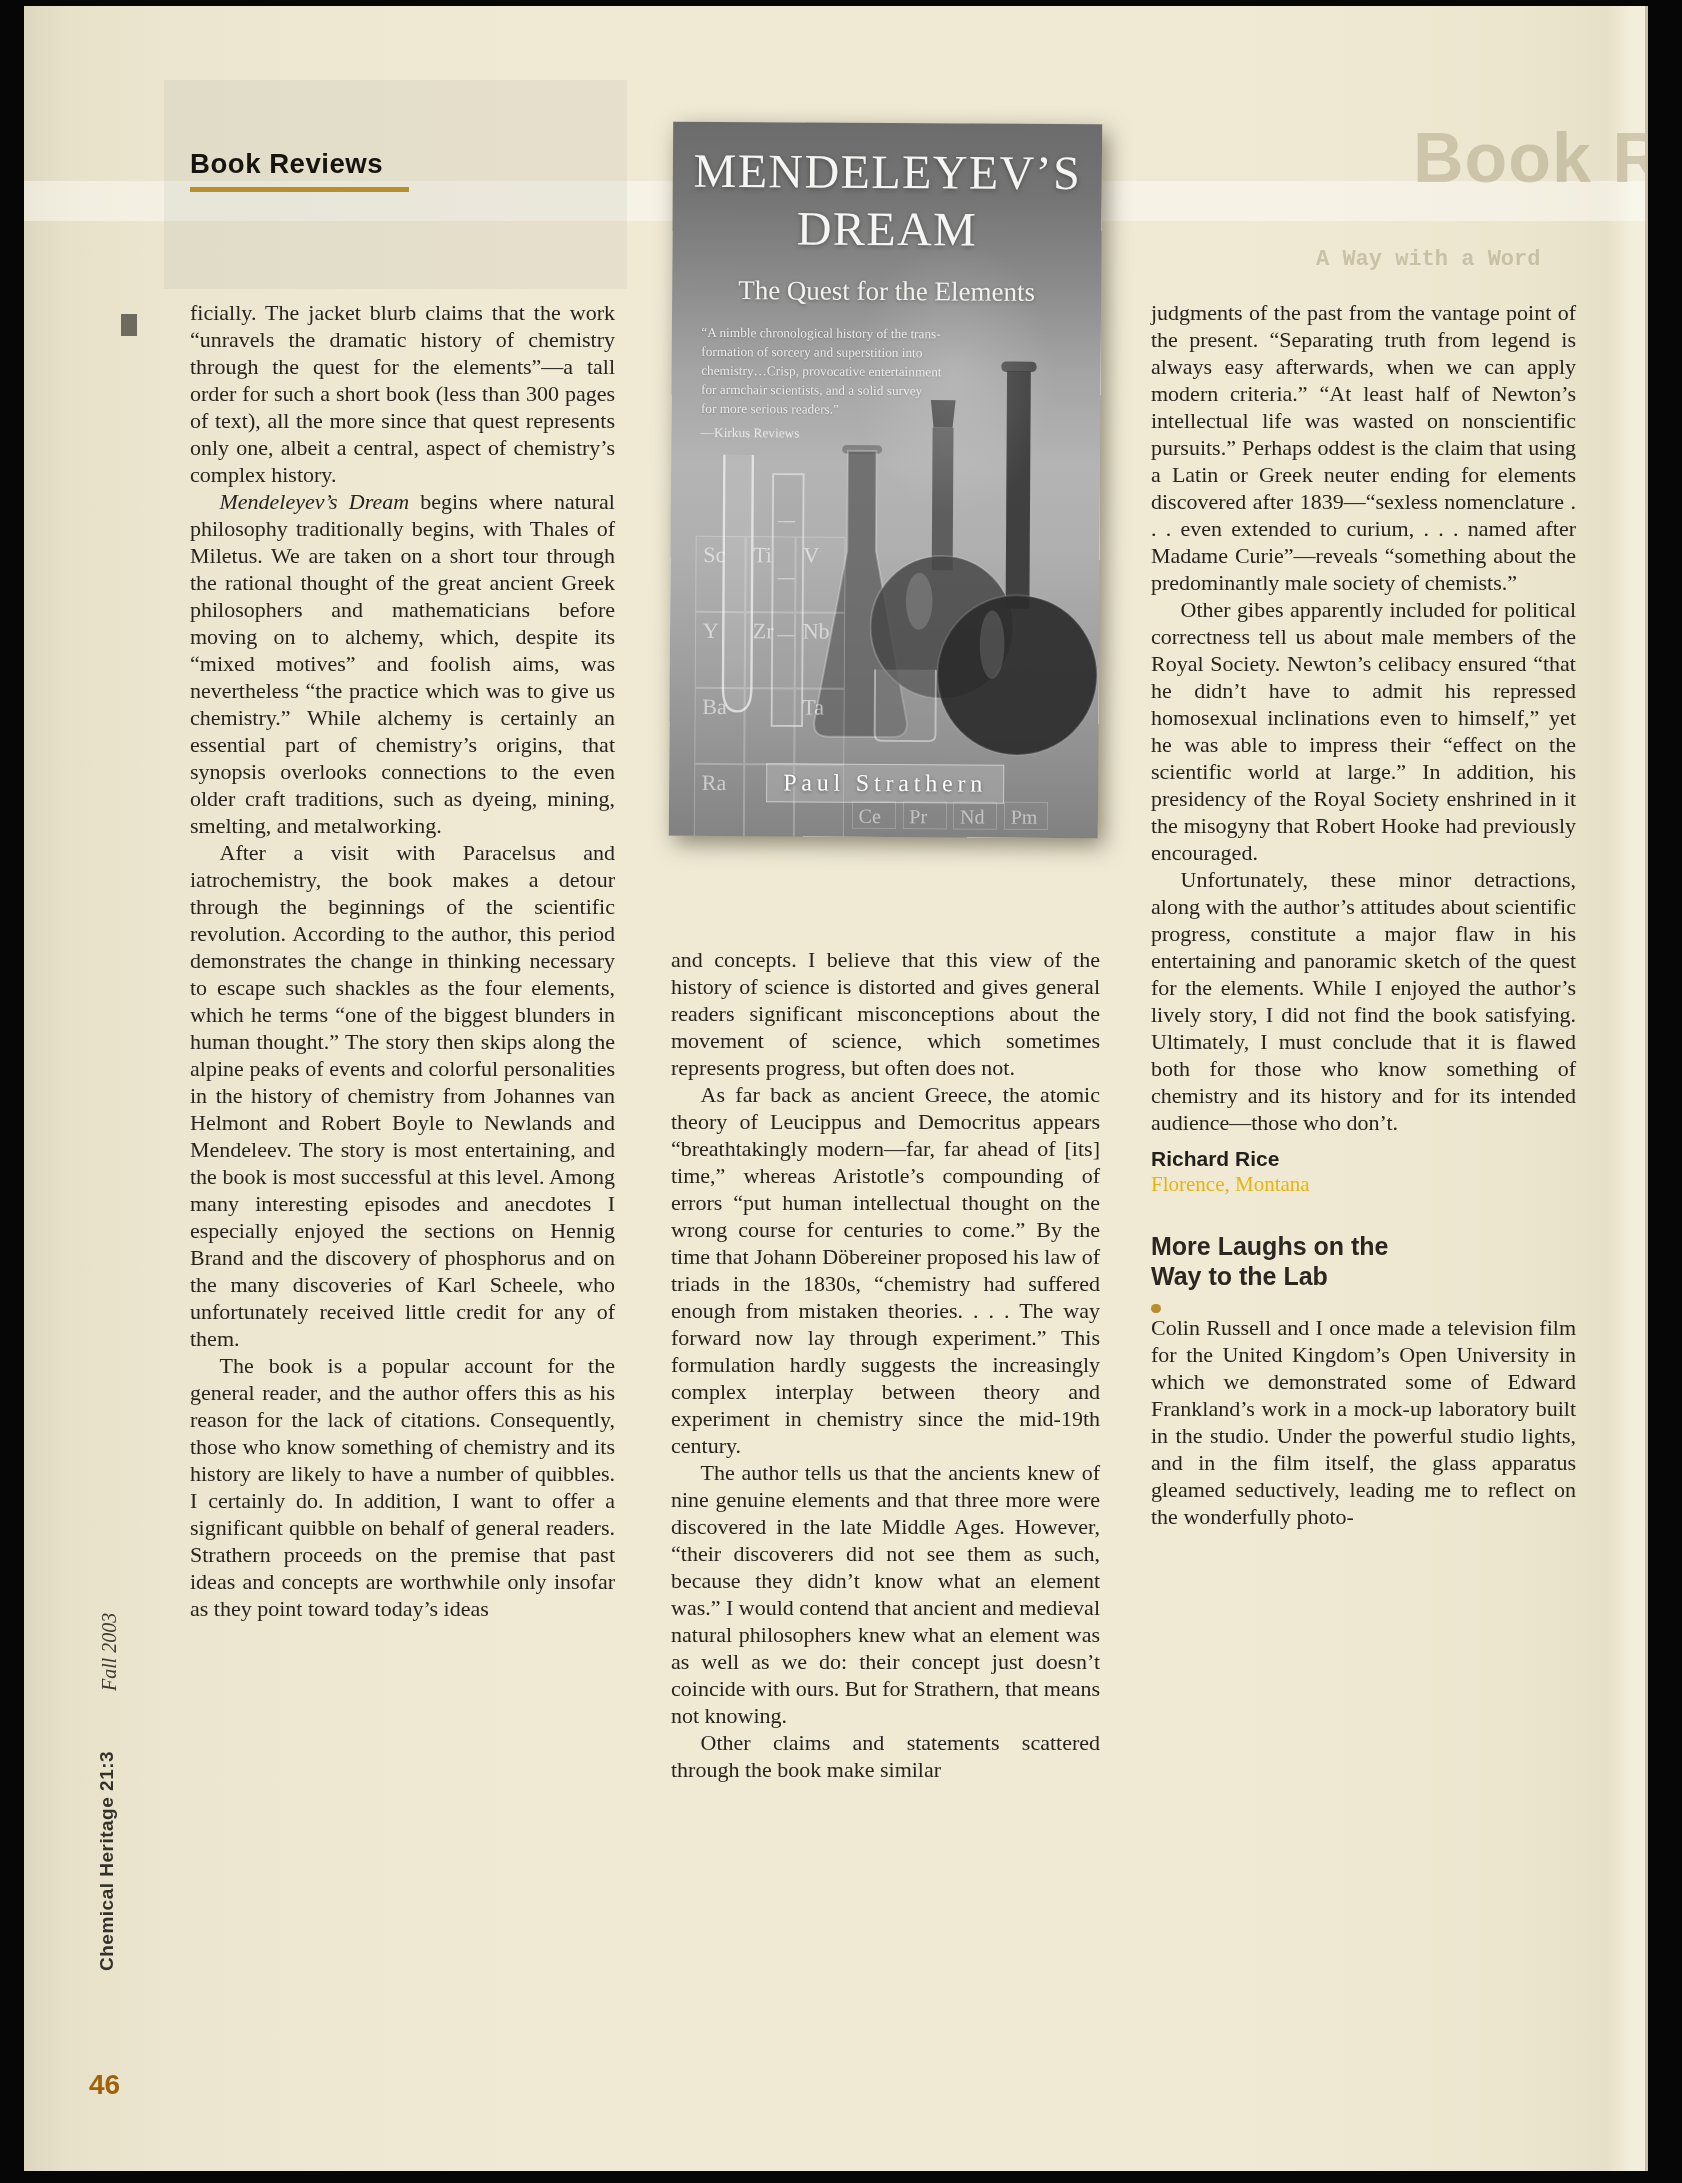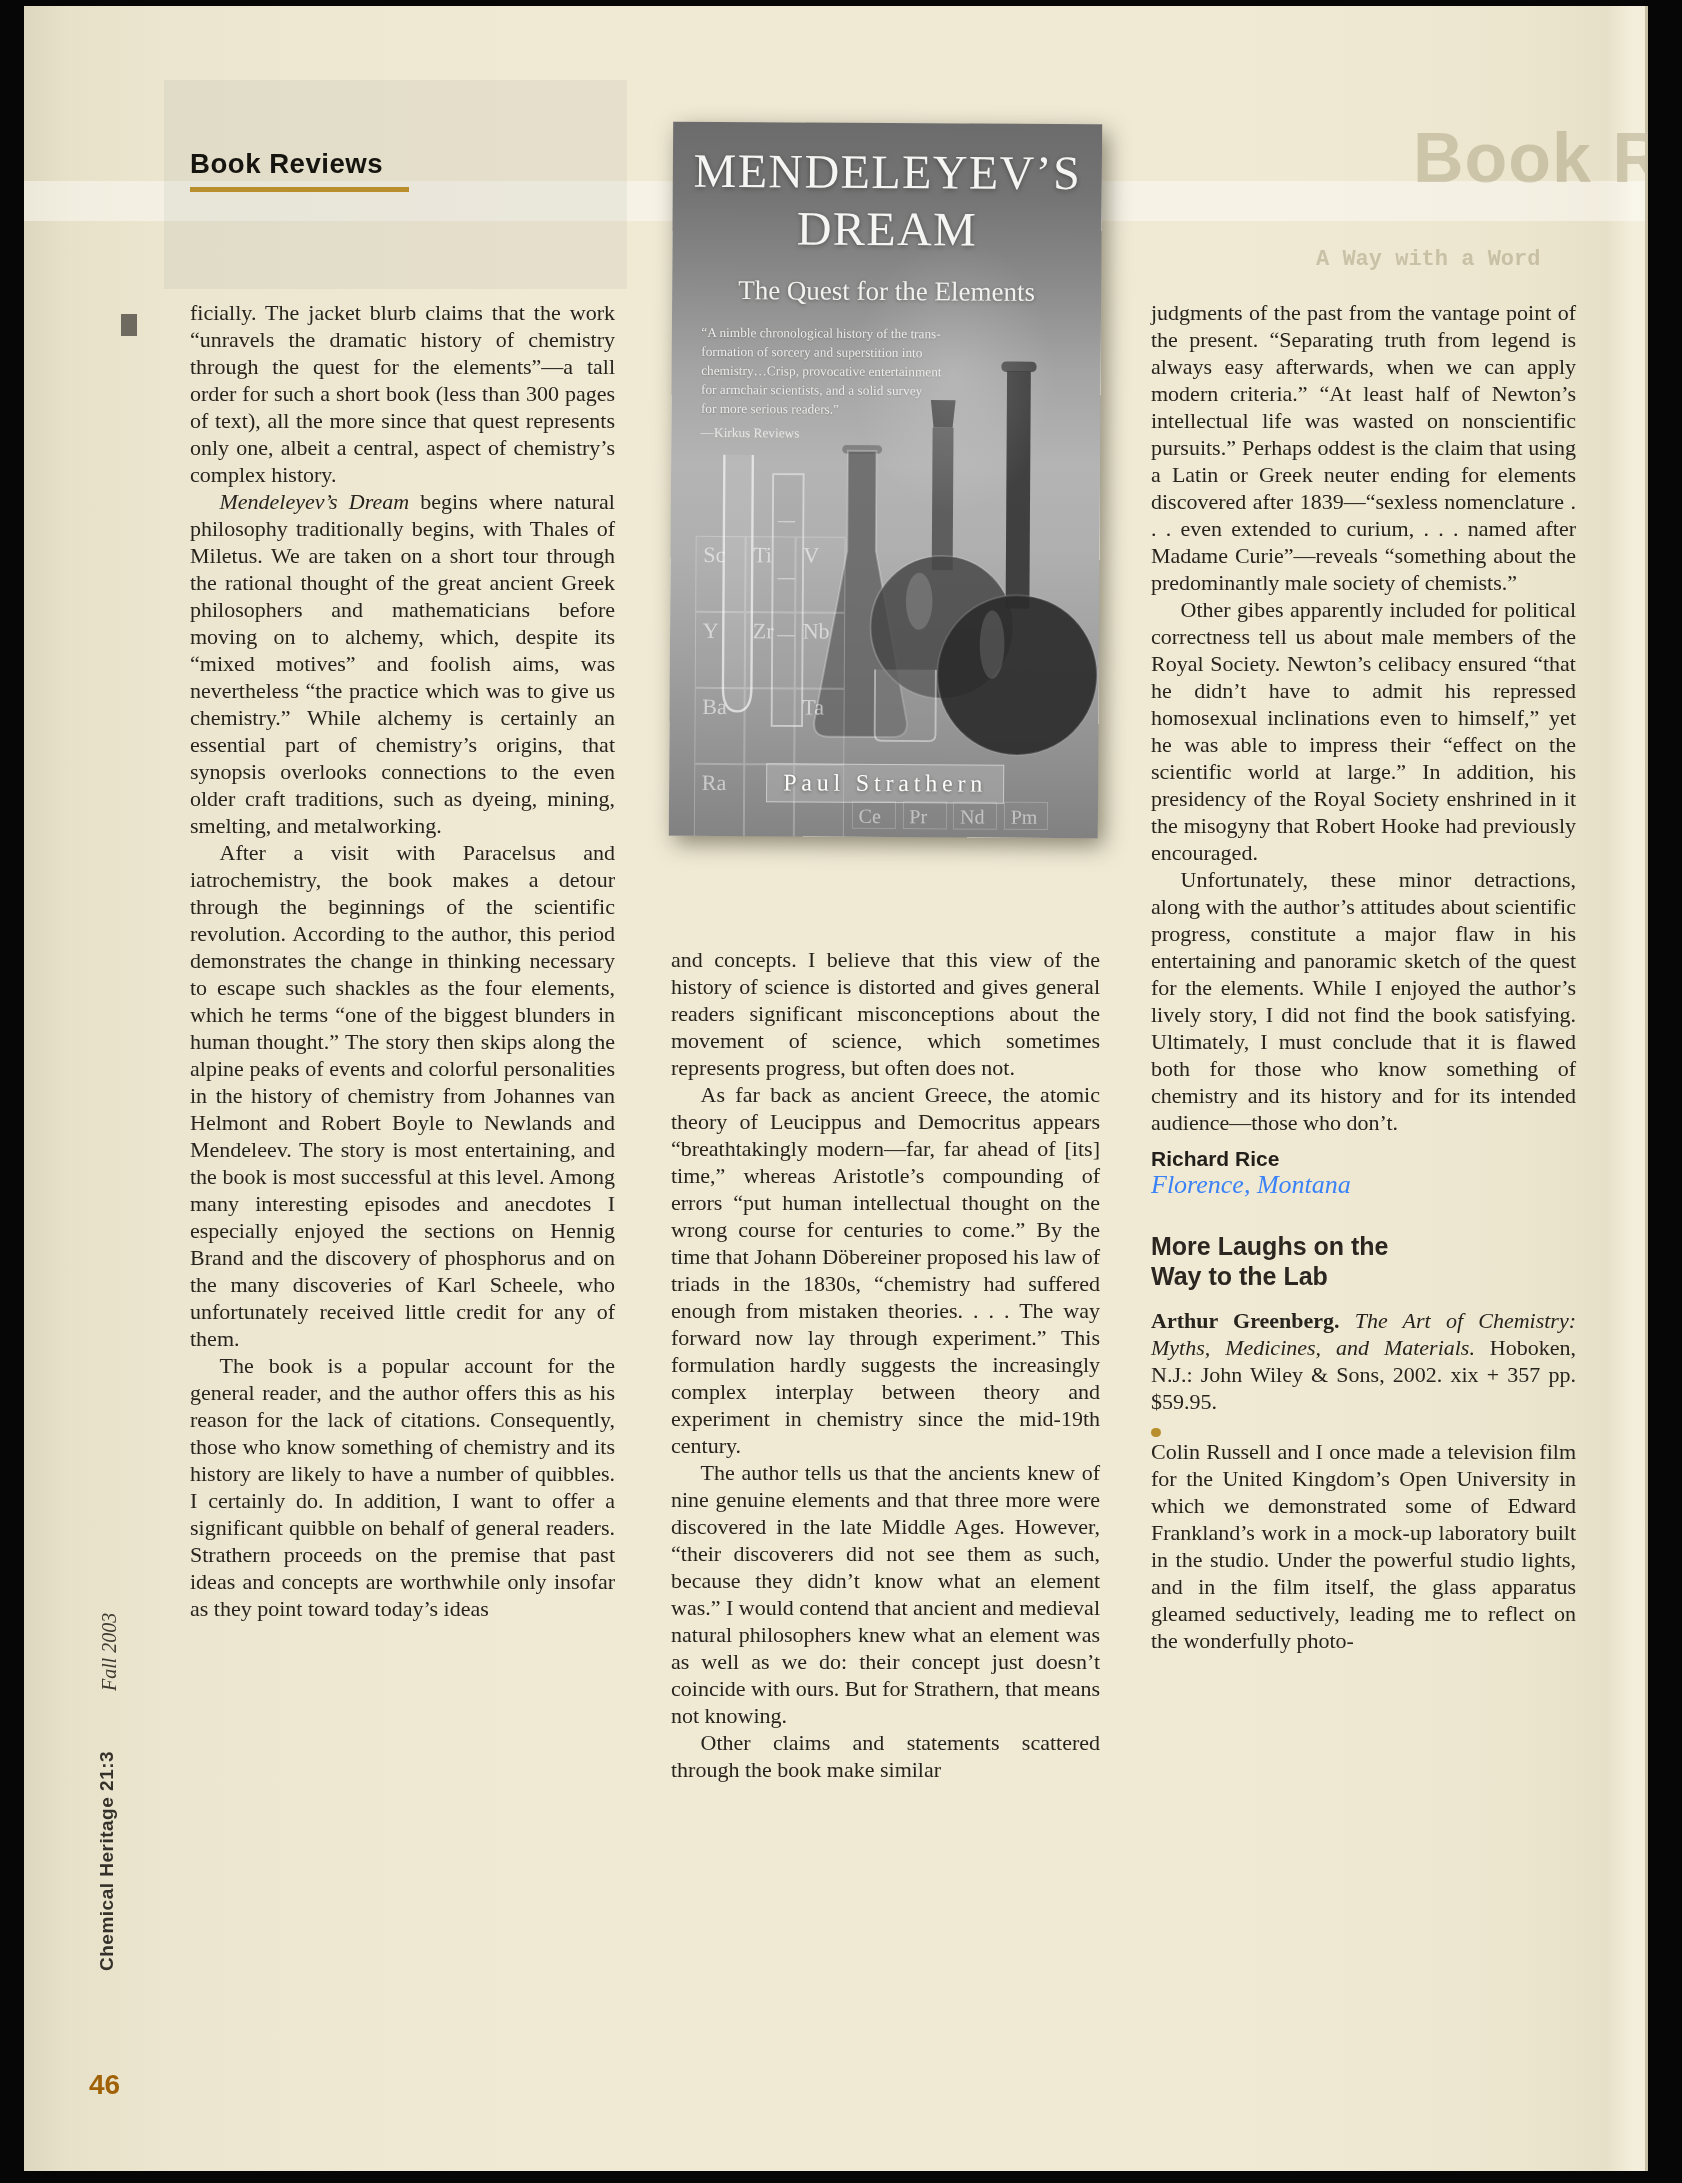--- a/index.html
+++ b/index.html
@@ -53,21 +53,21 @@
          color:#27231d; hyphens:auto; -webkit-hyphens:auto; }
   .col1 { left:190px;  top:299px; }
   .col2 { left:671px; top:946px; width:429px; }
   .col3 { left:1151px; top:299px; }
   .flow p { text-indent:29.5px; }
   .flow p:first-child { text-indent:0; }
 
   .sig { margin-top:9.5px; }
   .sig-name  { font-family:"Liberation Sans",sans-serif; font-weight:bold;
                font-size:21px; line-height:26px; color:#221f1a; }
-  .sig-place { font-style:italic; font-size:26px; line-height:25px; color:#3b82f6; }
+  .sig-place { font-size:21px; line-height:25px; color:#eab308; }
 
   .h2 { margin-top:34px; font-family:"Liberation Sans",sans-serif; font-weight:bold;
         font-size:25px; line-height:30px; color:#2b2620; }
   .citation { margin-top:16px; text-align:justify; }
   .bullet { margin-top:13.3px; width:9.5px; height:9.5px; border-radius:50%; background:#b98f2e; }
   .review-body p { margin-top:1px; text-indent:0; }
 
   
   .spine-a { position:absolute; left:98px; top:1691px; z-index:5;
              transform:rotate(-90deg); transform-origin:0 0;
@@ -204,21 +204,20 @@
       <p>Unfortunately, these minor detractions, along with the author’s attitudes about scientific progress, constitute a major flaw in his entertaining and panoramic sketch of the quest for the elements. While I enjoyed the author’s lively story, I did not find the book satisfying. Ultimately, I must conclude that it is flawed both for those who know something of chemistry and its history and for its intended audience—those who don’t.</p>
     </div>
   <div class="sig">
     <div class="sig-name">Richard Rice</div>
     <div class="sig-place">Florence, Montana</div>
   </div>
   <div class="h2">
     <span>More Laughs on the</span><br>
     <span>Way to the Lab</span>
   </div>
-  <p class="citation"><b>Arthur Greenberg.</b> <i>The Art of Chemistry: Myths, Medicines, and Materials.</i> Hoboken, N.J.: John Wiley &amp; Sons, 2002. xix + 357 pp. $59.95.</p>
   <div class="bullet"></div>
   <div class="review-body">
       <p>Colin Russell and I once made a television film for the United Kingdom’s Open University in which we demonstrated some of Edward Frankland’s work in a mock-up laboratory built in the studio. Under the powerful studio lights, and in the film itself, the glass apparatus gleamed seductively, leading me to reflect on the wonderfully photo-</p>
     </div>
 </div>
 
 <div class="spine-a">Fall 2003</div>
 <div class="spine-b">Chemical Heritage 21:3</div>
 <div class="pagenum">46</div>
 

